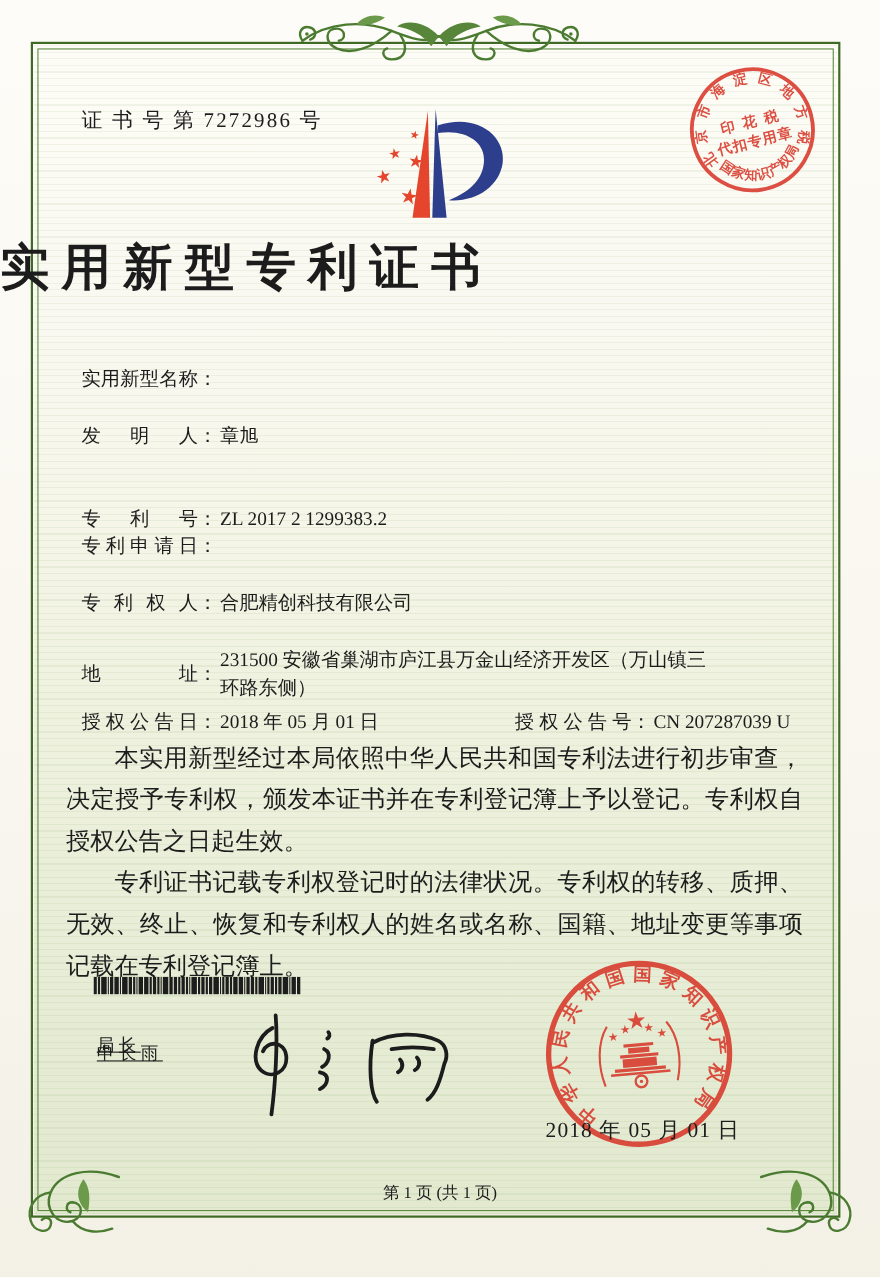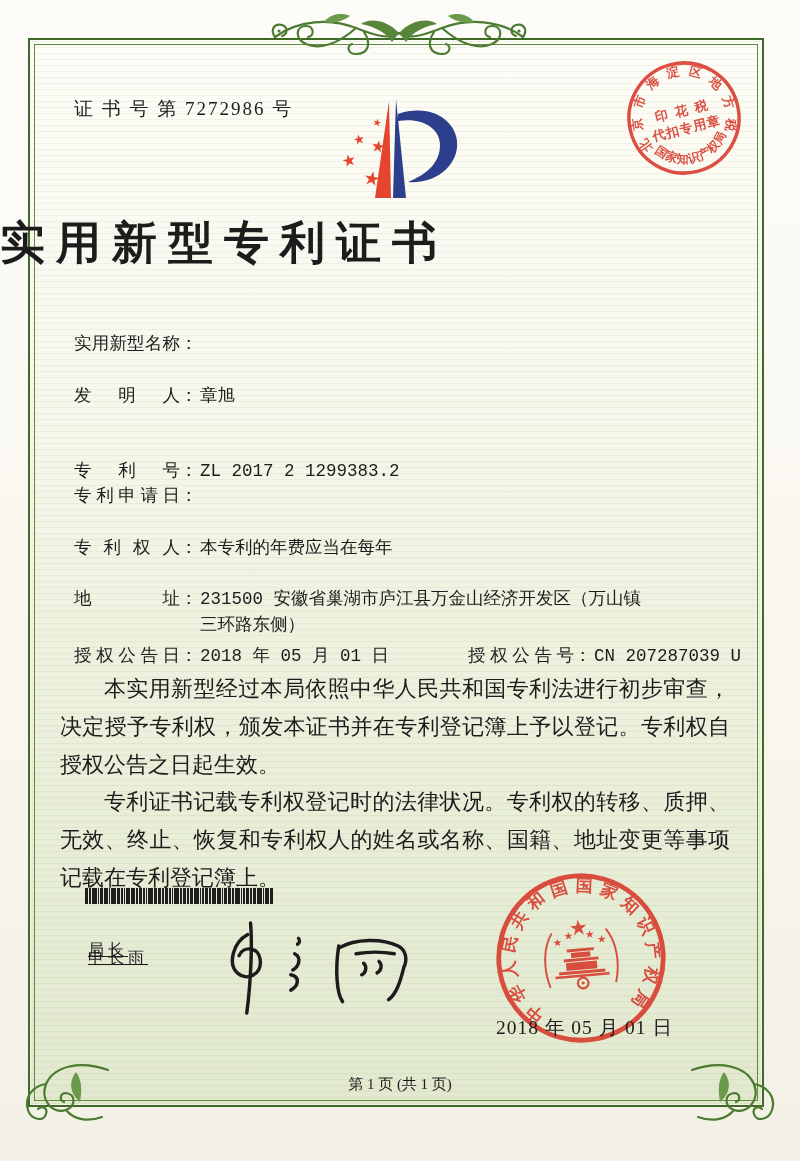--- a/index.html
+++ b/index.html
@@ -13,21 +13,21 @@
   .inner-bg{
     inset:41px 39px 57px 31px;
     background:
       repeating-linear-gradient(180deg, rgba(120,158,96,0.10) 0px, rgba(120,158,96,0.10) 1px, rgba(255,255,255,0) 1px, rgba(255,255,255,0) 6px),
       linear-gradient(180deg,#fdfcf6 0%,#f9f8ef 28%,#f0f2e0 55%,#e7edd6 78%,#e2e9cf 100%);
   }
   .frame-outer{inset:38px 36px 54px 28px;border:2.5px solid #3f6a26;}
   .frame-inner{inset:44px 42px 60px 34px;border:1px solid #5f8a42;}
   .cert-no{left:74px;top:96px;font-size:19px;letter-spacing:2px;}
   .title{left:0;top:213px;width:100%;font-size:45px;font-weight:700;letter-spacing:11px;}
-  .field-row{left:74px;display:flex;align-items:flex-start;font-size:17.5px;line-height:26px;font-family:Liberation Mono, monospace;}
+  .field-row{left:74px;display:flex;align-items:center;font-size:17.5px;line-height:26px;}
   .f-label{display:inline-block;width:106px;text-align:justify;text-align-last:justify;}
   .f-colon{display:inline-block;width:20px;}
   .f-value{display:inline-block;}
   .paras{left:60px;top:670px;width:670px;font-size:22px;line-height:1.72;text-align:justify;}
   .paras p{margin:0;text-indent:2em;}
   .barcode{left:85px;top:888px;width:215px;height:16px;display:flex;overflow:hidden;}
   .barcode span{display:block;height:100%;background:#1d1d1d;flex:none;}
   .director{left:88px;font-size:16px;letter-spacing:4px;text-decoration:underline;}
   .issue-date{left:496px;top:1014px;font-size:19.5px;letter-spacing:1px;z-index:6;}
   .footer{left:0;top:1075px;width:100%;text-align:center;font-size:15px;}
@@ -115,21 +115,21 @@
     <span class="f-colon">：</span>
     <span class="f-value">ZL 2017 2 1299383.2</span>
 </div>
 <div class="abs field-row" style="top:483px;">
   <span class="f-label">专利申请日</span>
     <span class="f-colon">：</span>
 </div>
 <div class="abs field-row" style="top:535px;">
   <span class="f-label">专利权人</span>
     <span class="f-colon">：</span>
-    <span class="f-value">本专利的年费应当在每年</span>
+    <span class="f-value">合肥精创科技有限公司</span>
 </div>
 <div class="abs field-row" style="top:586px;">
   <span class="f-label">地址</span>
     <span class="f-colon">：</span>
     <span class="f-value" style="width:446px;">231500 安徽省巢湖市庐江县万金山经济开发区（万山镇三环路东侧）</span>
 </div>
 <div class="abs field-row" style="top:643px;">
   <span class="f-label">授权公告日</span>
     <span class="f-colon">：</span>
     <span class="f-value">2018 年 05 月 01 日</span>

